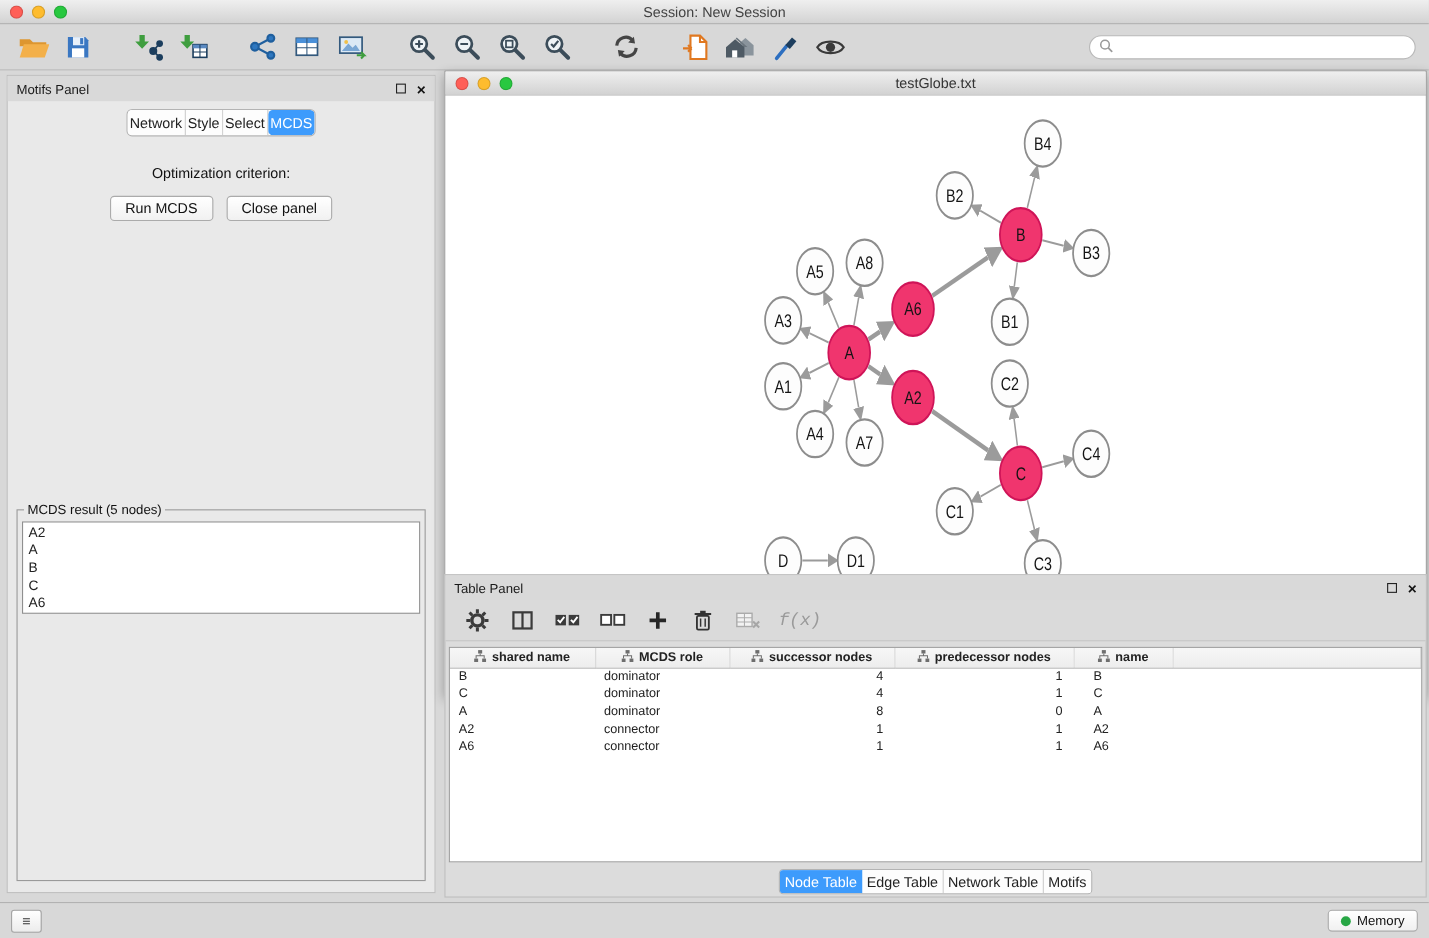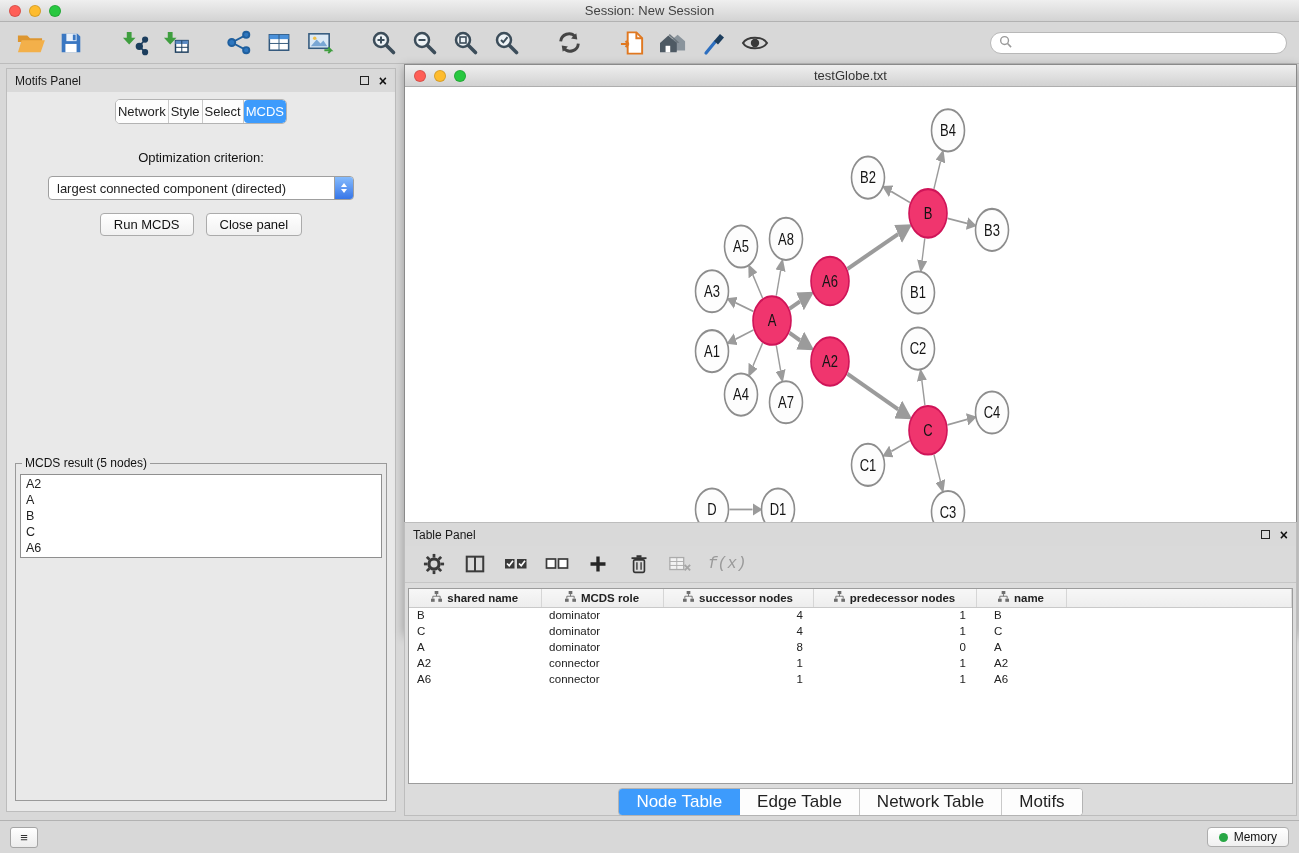--- a/index.html
+++ b/index.html
@@ -70,21 +70,21 @@
   .fx-label{font-family:Liberation Mono, monospace;font-style:italic;font-size:16px;color:#9a9a9a;cursor:pointer}
   .tp-table-wrap{flex:1;margin:5px 3px 4px 3px;background:#fff;border:1px solid #9c9c9c;overflow:auto}
   table.data{width:100%;border-collapse:collapse;font-size:11.5px;table-layout:fixed}
   table.data th{background:linear-gradient(#f7f7f7,#ededed);border-right:1px solid #d6d6d6;border-bottom:1px solid #c9c9c9;height:18px;font-weight:bold;color:#222;text-align:center;overflow:hidden;white-space:nowrap;cursor:pointer}
   table.data th .th-inner{display:inline-flex;align-items:center;gap:5px}
   table.data td{height:16px;padding:0 8px;overflow:hidden;white-space:nowrap;cursor:default}
   table.data td.num{text-align:right;padding-right:10px}
   table.data td.name-col{padding-left:18px}
   .tp-tabs-row{height:27px;display:flex;align-items:center;justify-content:center;flex:0 0 auto}
   .tp-tabs-group{display:flex;background:#fff;border:1px solid #b3b3b3;border-radius:4px;overflow:hidden}
-  .tp-tab{padding:3px 17px;font-size:17px;border-right:1px solid #c9c9c9;cursor:pointer;background:#fdfdfd;color:#222}
+  .tp-tab{padding:3px 4px;font-size:13px;border-right:1px solid #c9c9c9;cursor:pointer;background:#fdfdfd;color:#222}
   .tp-tab:last-child{border-right:none}
   .tp-tab.active{background:var(--accent,#3d9bfc);color:#fff;border-color:var(--accent,#3d9bfc)}
 
   
   .statusbar{height:33px;flex:0 0 auto;border-top:1px solid #b2b2b2;background:#d8d8d8;display:flex;align-items:center;padding:0 10px}
   .status-list-btn{width:28px;height:21px;border:1px solid #a5a5a5;border-radius:3px;background:linear-gradient(#fff,#ececec);display:flex;align-items:center;justify-content:center;cursor:pointer;font-size:13px;color:#333;line-height:1}
   .memory-btn{margin-left:auto;display:flex;align-items:center;gap:6px;background:linear-gradient(#fff,#f0f0f0);border:1px solid #adadad;border-radius:4px;padding:2px 11px;font-size:12px;cursor:pointer;color:#111}
   .memory-dot{width:9px;height:9px;border-radius:50%;background:#28a745}
 </style>
 </head>
@@ -255,27 +255,20 @@
         </span>
       </div>
       <div class="cp-tabs">
           <div class="cp-tab">Network</div>
           <div class="cp-tab">Style</div>
           <div class="cp-tab">Select</div>
           <div class="cp-tab active">MCDS</div>
         </div>
       <div class="cp-content">
         <div class="opt-label">Optimization criterion:</div>
-        <div class="dropdown">
-          <span>largest connected component (directed)</span>
-          <span class="stepper">
-            <span class="tri-up"></span>
-              <span class="tri-down"></span>
-          </span>
-        </div>
         <div class="cp-buttons">
           <button class="mac-btn">Run MCDS</button>
           <button class="mac-btn">Close panel</button>
         </div>
         <fieldset class="result-fieldset">
           <legend>MCDS result (5 nodes)</legend>
           <div class="mcds-list">
               <div class="mcds-item">A2</div>
               <div class="mcds-item">A</div>
               <div class="mcds-item">B</div>

